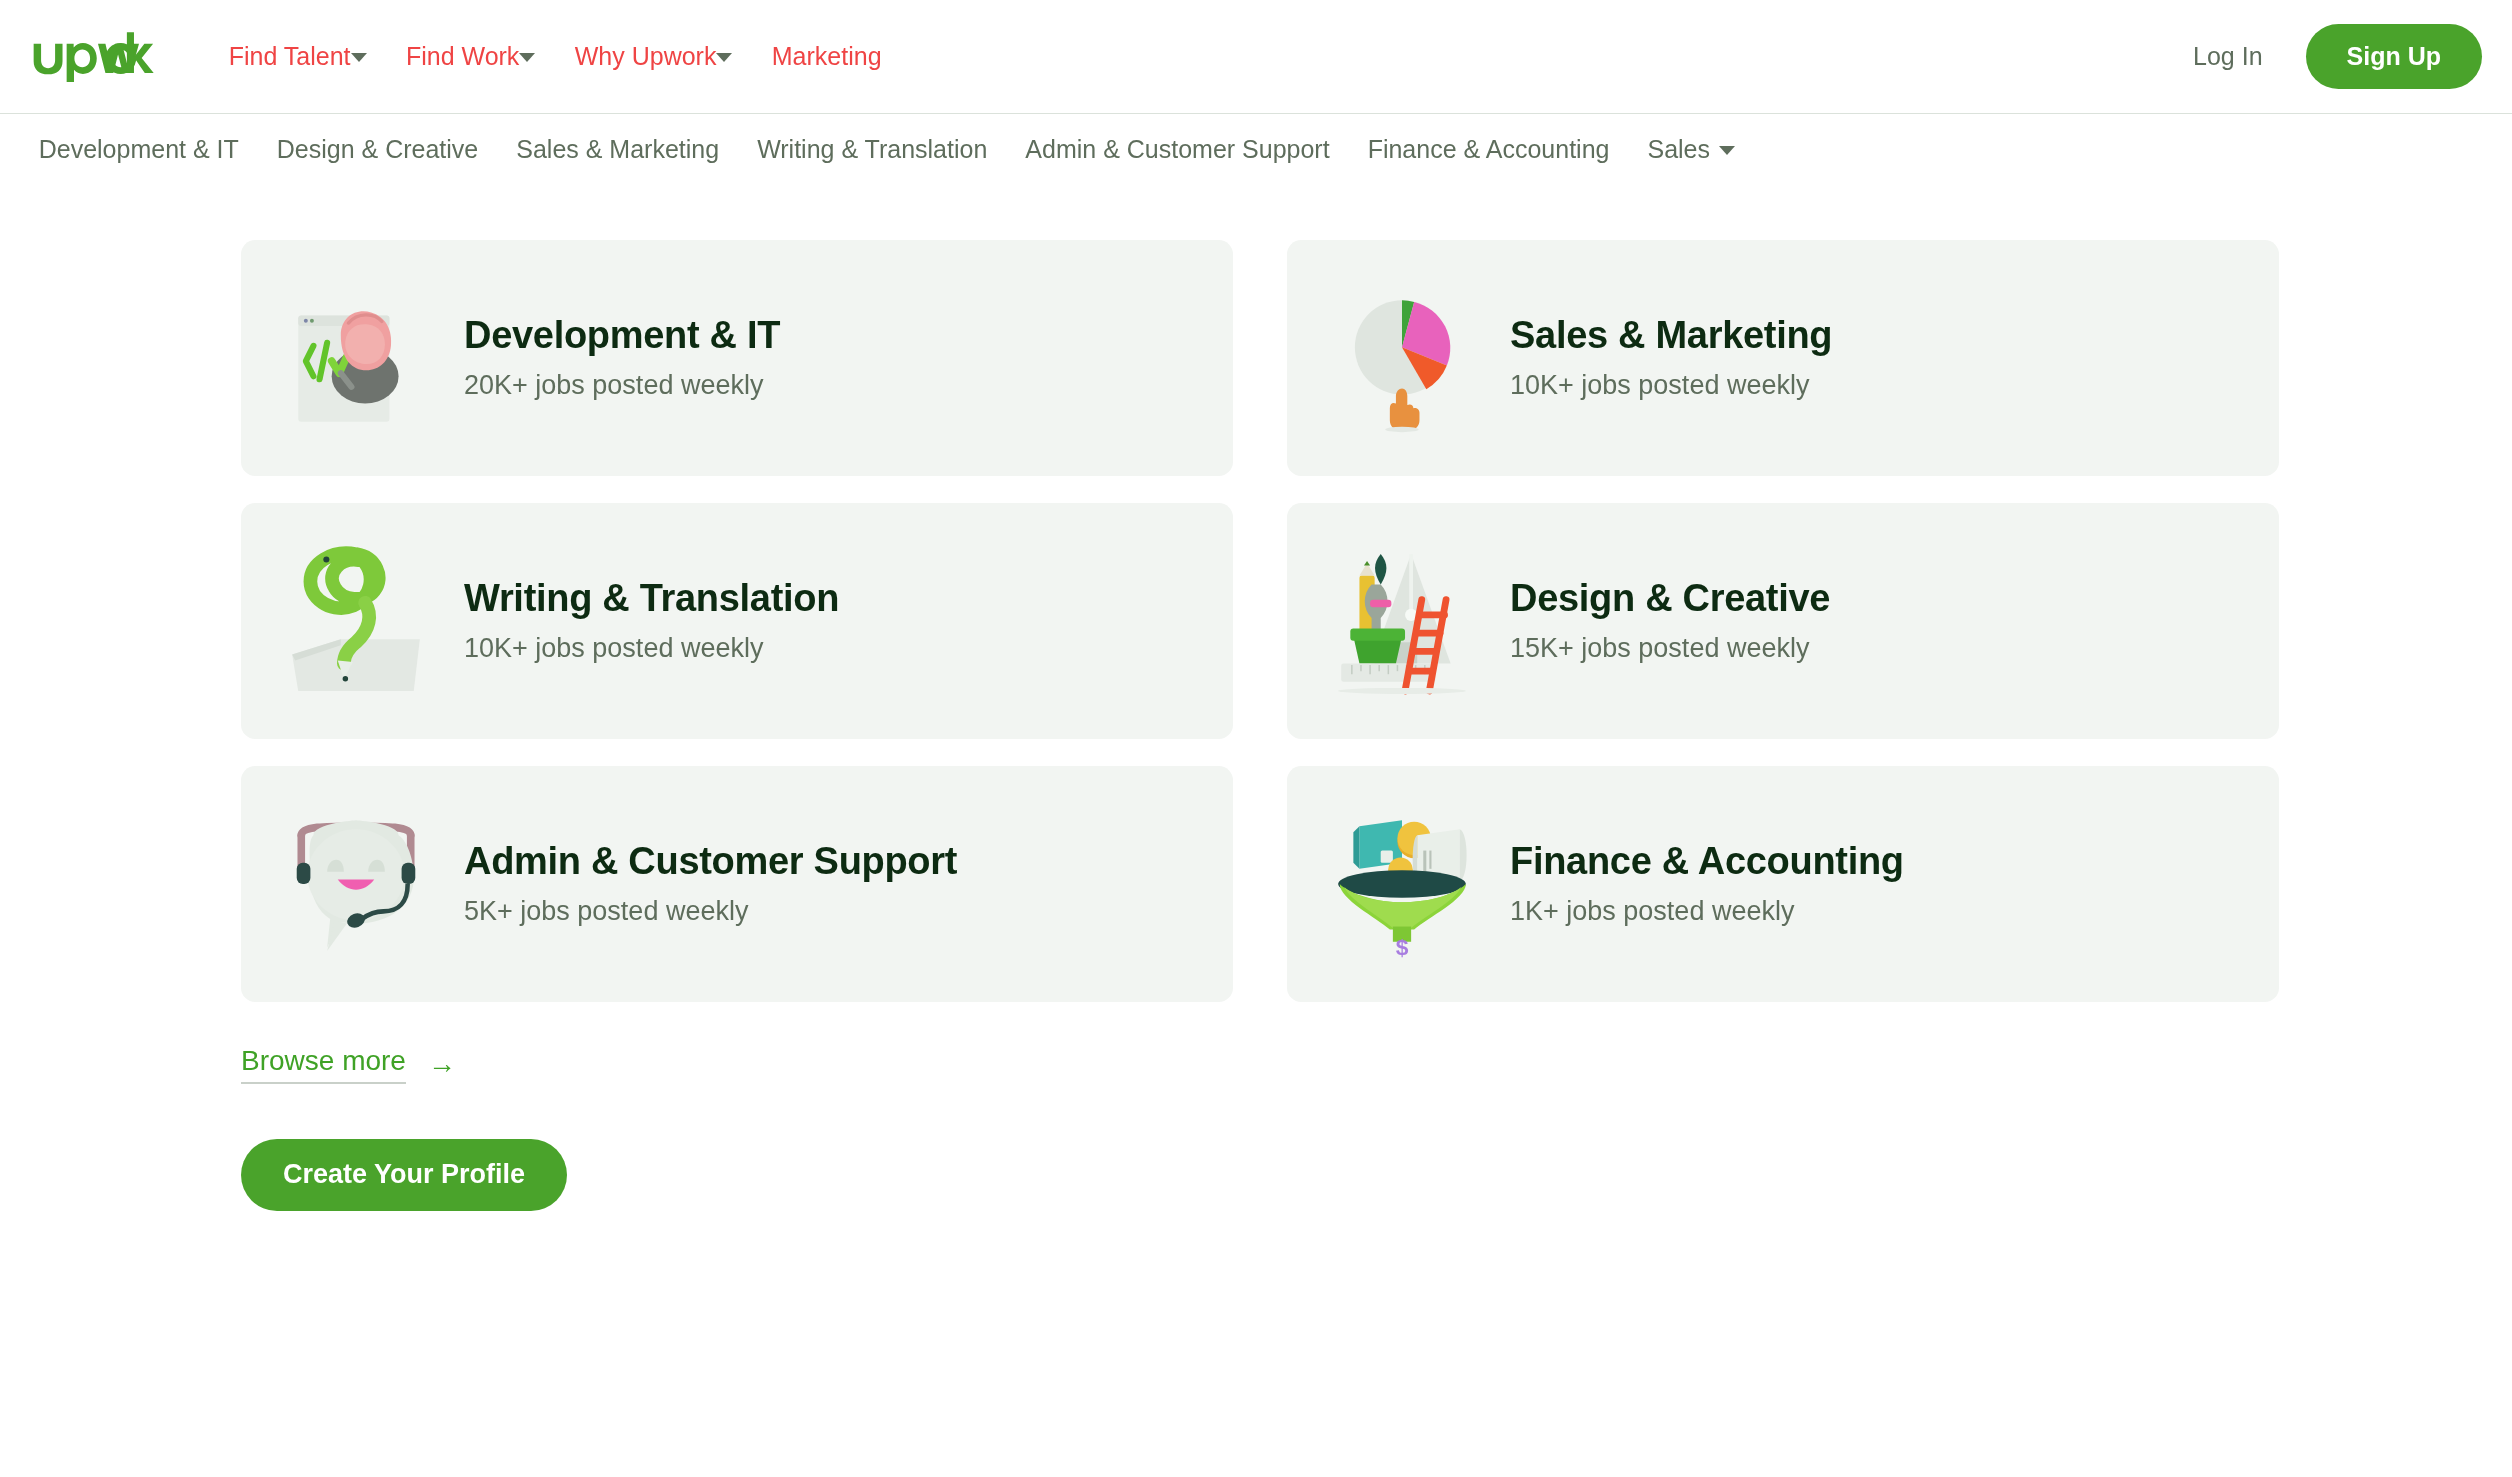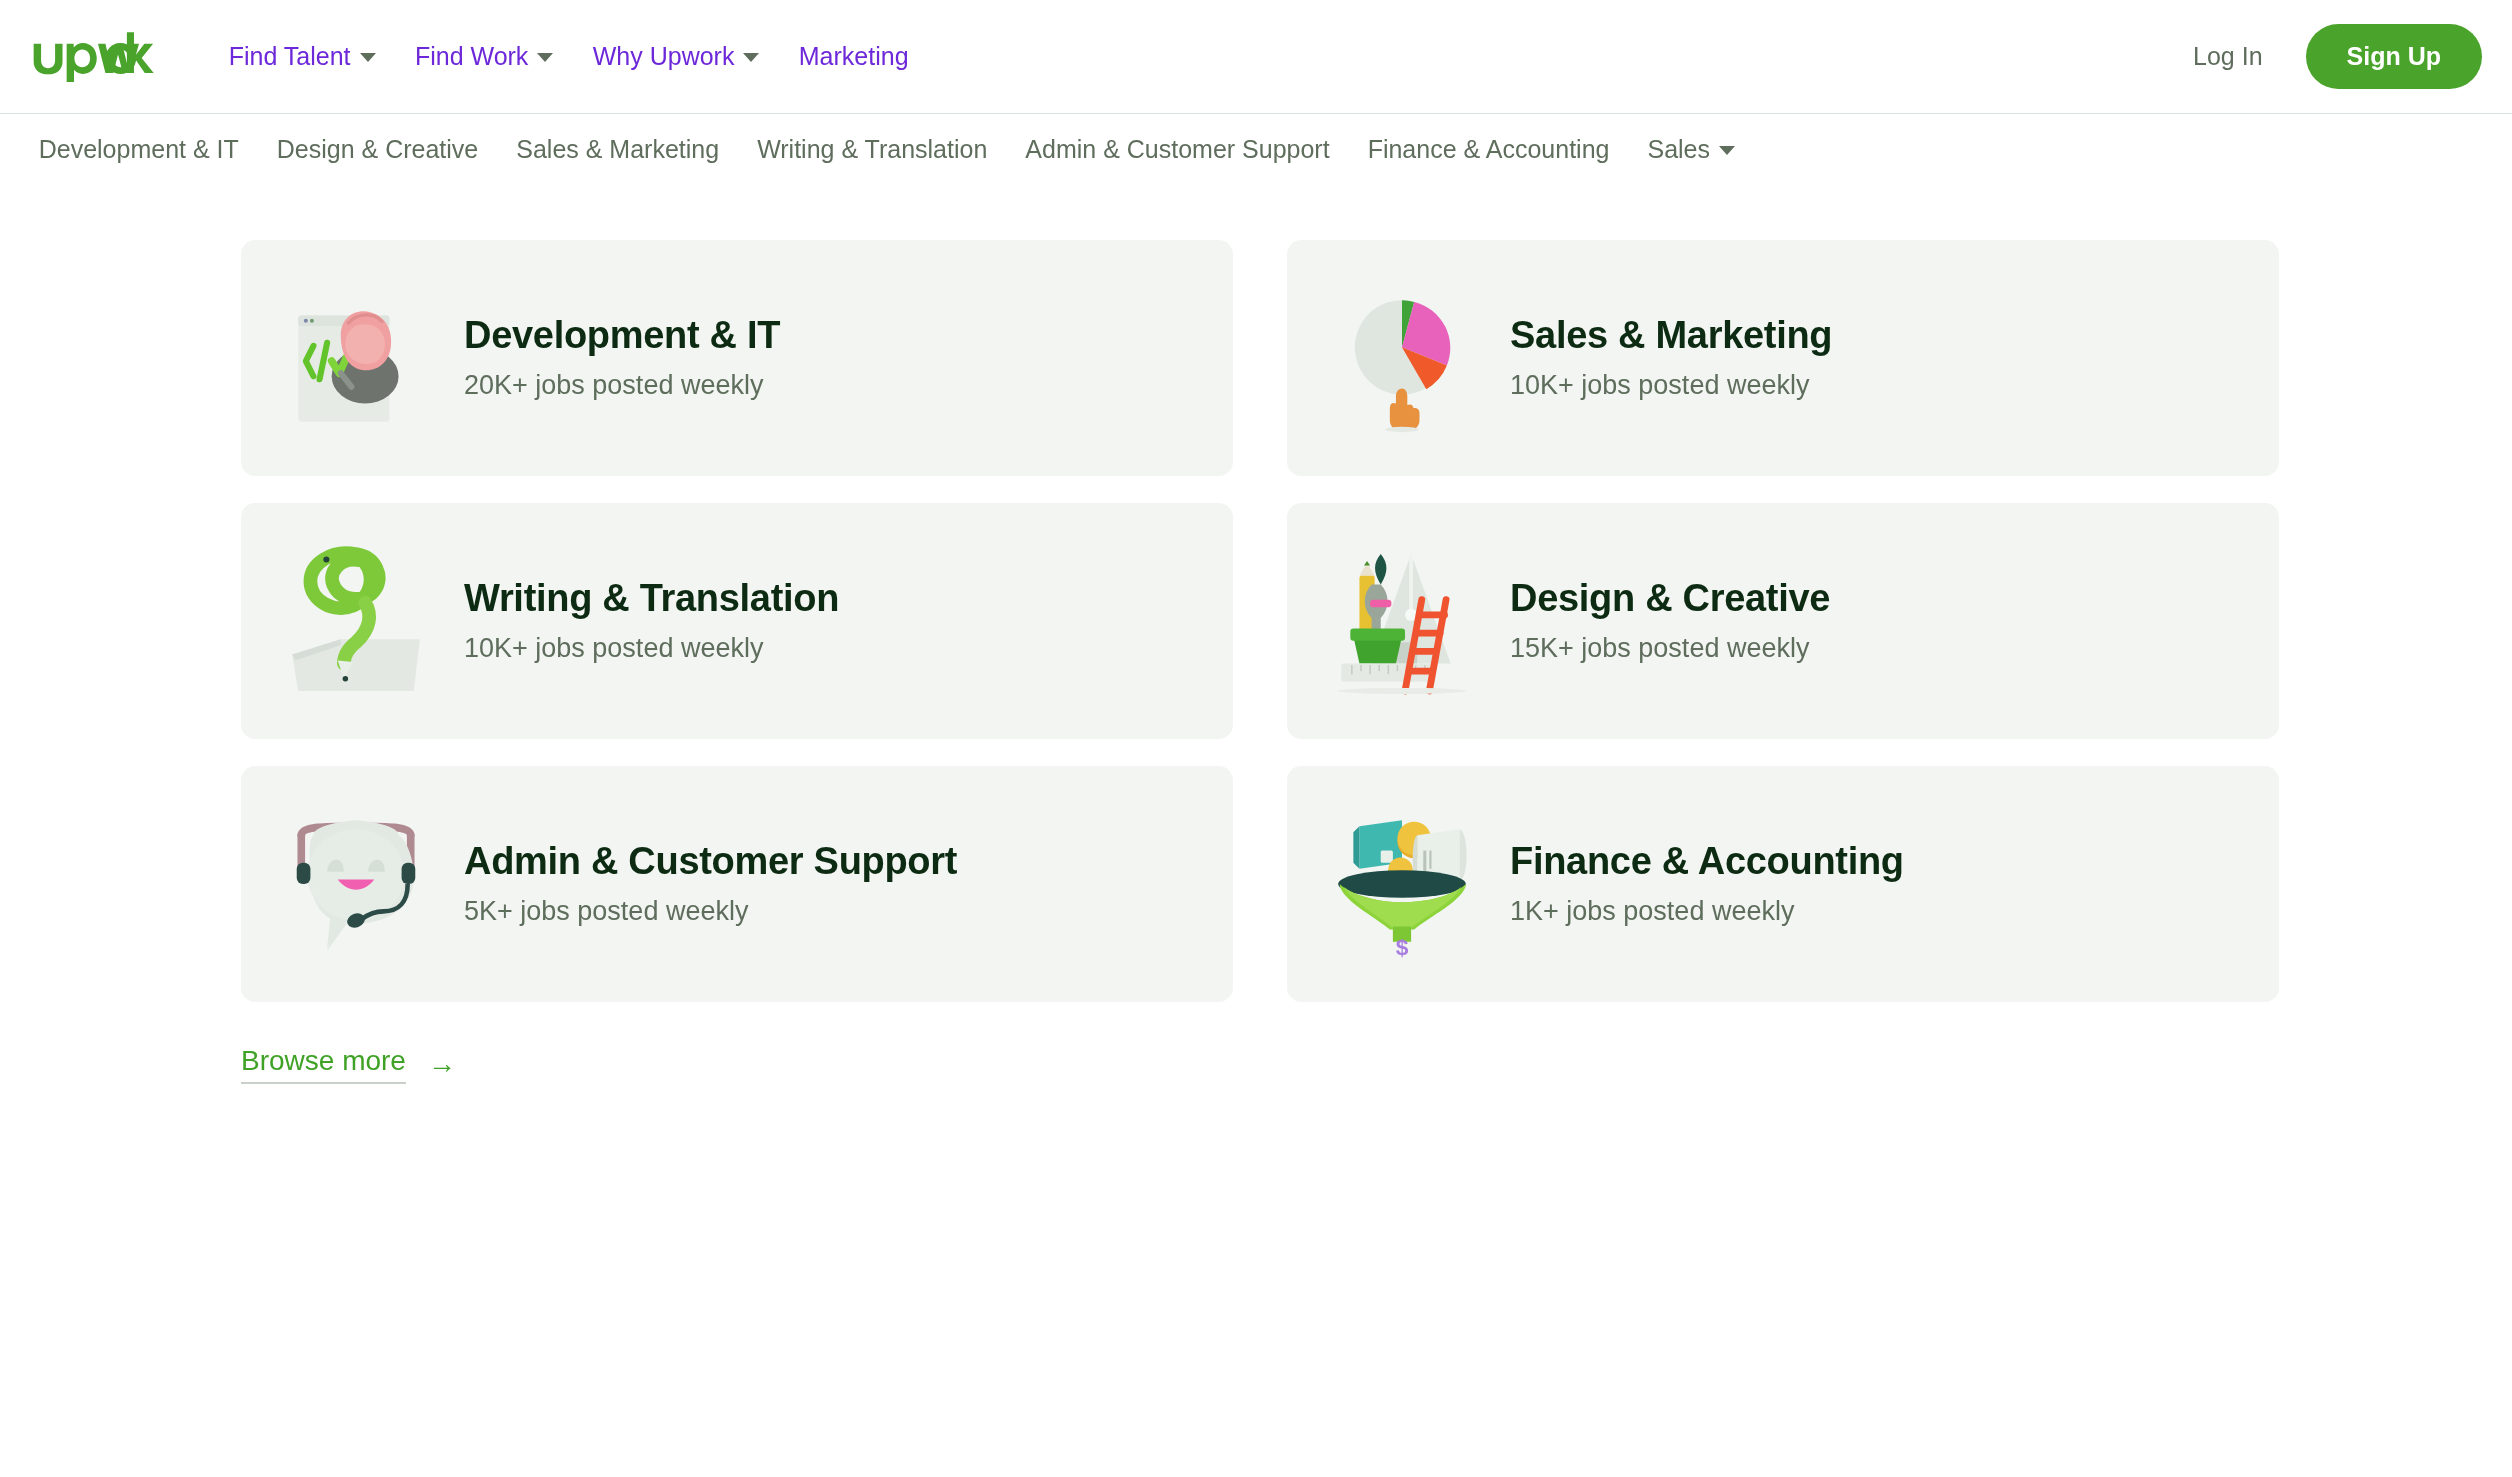--- a/index.html
+++ b/index.html
@@ -28,23 +28,22 @@
     flex: none;
   }
   .main-nav {
     display: flex;
     align-items: center;
     gap: 0px;
   }
   .nav-item {
     display: flex;
     align-items: center;
-    gap: 9px;
     padding: 9px 19.7px;
-    color: #6d28d9;
+    color: #ef4444;
     font-size: 25px;
     line-height: 1;
     cursor: pointer;
     white-space: nowrap;
   }
   .caret {
     width: 0; height: 0;
     border-left: 8px solid transparent;
     border-right: 8px solid transparent;
     border-top: 9px solid #5e6d5c;
@@ -421,15 +420,16 @@
       </div>
     </div>
 
   </div>
 
   <div class="browse-more">
     <span class="browse-label">Browse more</span>
     <span class="arrow-right">→</span>
   </div>
 
+  <button class="cta-btn">Create Your Profile</button>
 
 </main>
 
 
 </body></html>

